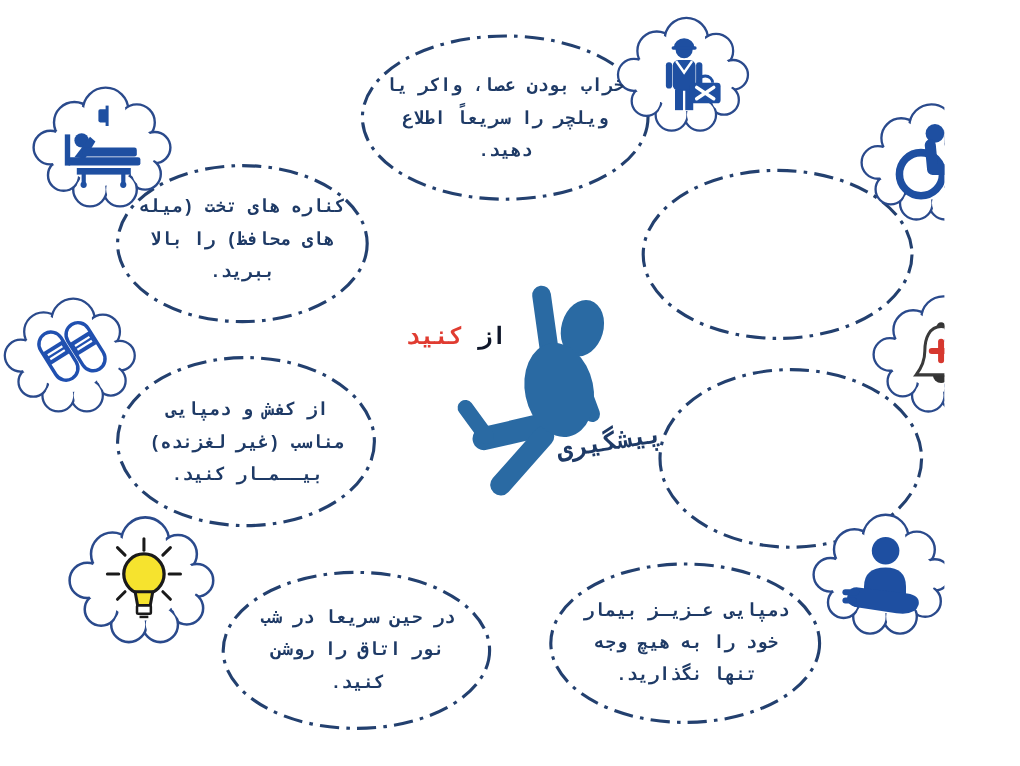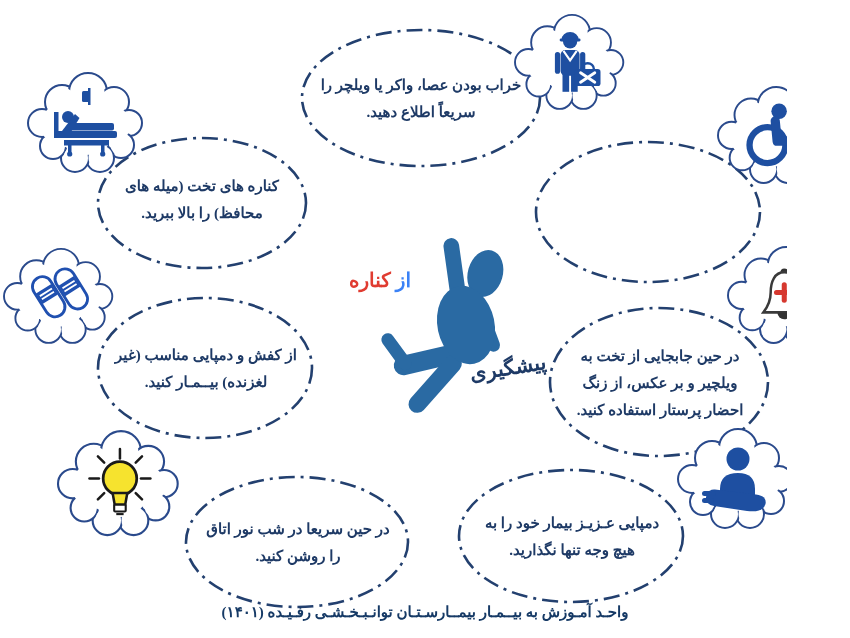--- a/index.html
+++ b/index.html
@@ -1,30 +1,30 @@
 <!DOCTYPE html>
 <html lang="fa"><head>
 <meta charset="utf-8">
 <style>
   html,body{margin:0;padding:0;background:#fff;}
   #poster{
     position:relative;width:787px;height:638px;background:#ffffff;overflow:hidden;
-    font-family:Liberation Serif, serif;direction:rtl;
+    font-family:Liberation Mono, monospace;direction:rtl;
   }
   #bg-svg{position:absolute;left:0;top:0;width:850px;height:638px;}
   .bubble-text{
     position:absolute;display:flex;align-items:center;justify-content:center;
     text-align:center;direction:rtl;color:#1e3a66;font-weight:700;
     font-size:15px;line-height:1.8;padding:0 14px;box-sizing:border-box;
   }
   .center-label{
     position:absolute;font-weight:700;font-size:20px;direction:rtl;white-space:nowrap;
   }
   #label-az-soghut{left:330px;top:268px;width:100px;text-align:center;}
-  #label-az-soghut .az{color:#3b82f6;}
+  #label-az-soghut .az{color:#0f172a;}
   #label-az-soghut .soghut{color:#e03c31;}
   #label-pishgiri{left:458px;top:356px;width:100px;text-align:center;color:#1e3a66;
     font-size:21px;transform:rotate(-9deg);}
   #footer-line{
     position:absolute;left:0;top:603px;width:850px;text-align:center;
     color:#163a66;font-weight:700;font-size:15px;direction:rtl;
   }
 </style>
 </head>
 <body>
@@ -199,27 +199,25 @@
     </g>
   </svg>
 
   <div class="bubble-text" style="left:302px;top:34px;width:238px;height:130px;">خراب بودن عصا، واکر یا ویلچر را سریعاً اطلاع دهید.</div>
 
   <div class="bubble-text" style="left:100px;top:136px;width:204px;height:128px;">کناره های تخت (میله های محافظ) را بالا ببرید.</div>
 
 
   <div class="bubble-text" style="left:100px;top:300px;width:212px;height:138px;">از کفش و دمپایی مناسب (غیر لغزنده) بیــمـار کنید.</div>
 
-  <div class="bubble-text" style="left:552px;top:310px;width:216px;height:146px;">در حین جابجایی از تخت به ویلچیر و بر عکس، از زنگ احضار پرستار استفاده کنید.</div>
 
   <div class="bubble-text" style="left:188px;top:479px;width:220px;height:127px;">در حین سریعا در شب نور اتاق را روشن کنید.</div>
 
   <div class="bubble-text" style="left:460px;top:472px;width:224px;height:129px;">دمپایی عـزیـز بیمار خود را به هیچ وجه تنها نگذارید.</div>
 
   <div class="center-label" id="label-az-soghut">
     <span class="az">از</span>
-    <span class="soghut">کناره</span>
+    <span class="soghut">کنید</span>
   </div>
   <div class="center-label" id="label-pishgiri">پیشگیری</div>
 
-  <div id="footer-line">واحـد آمـوزش به بیــمـار بیمــارسـتـان توانـبـخـشـی رفـیـده (۱۴۰۱)</div>
 
 </div>
 
 </body></html>

